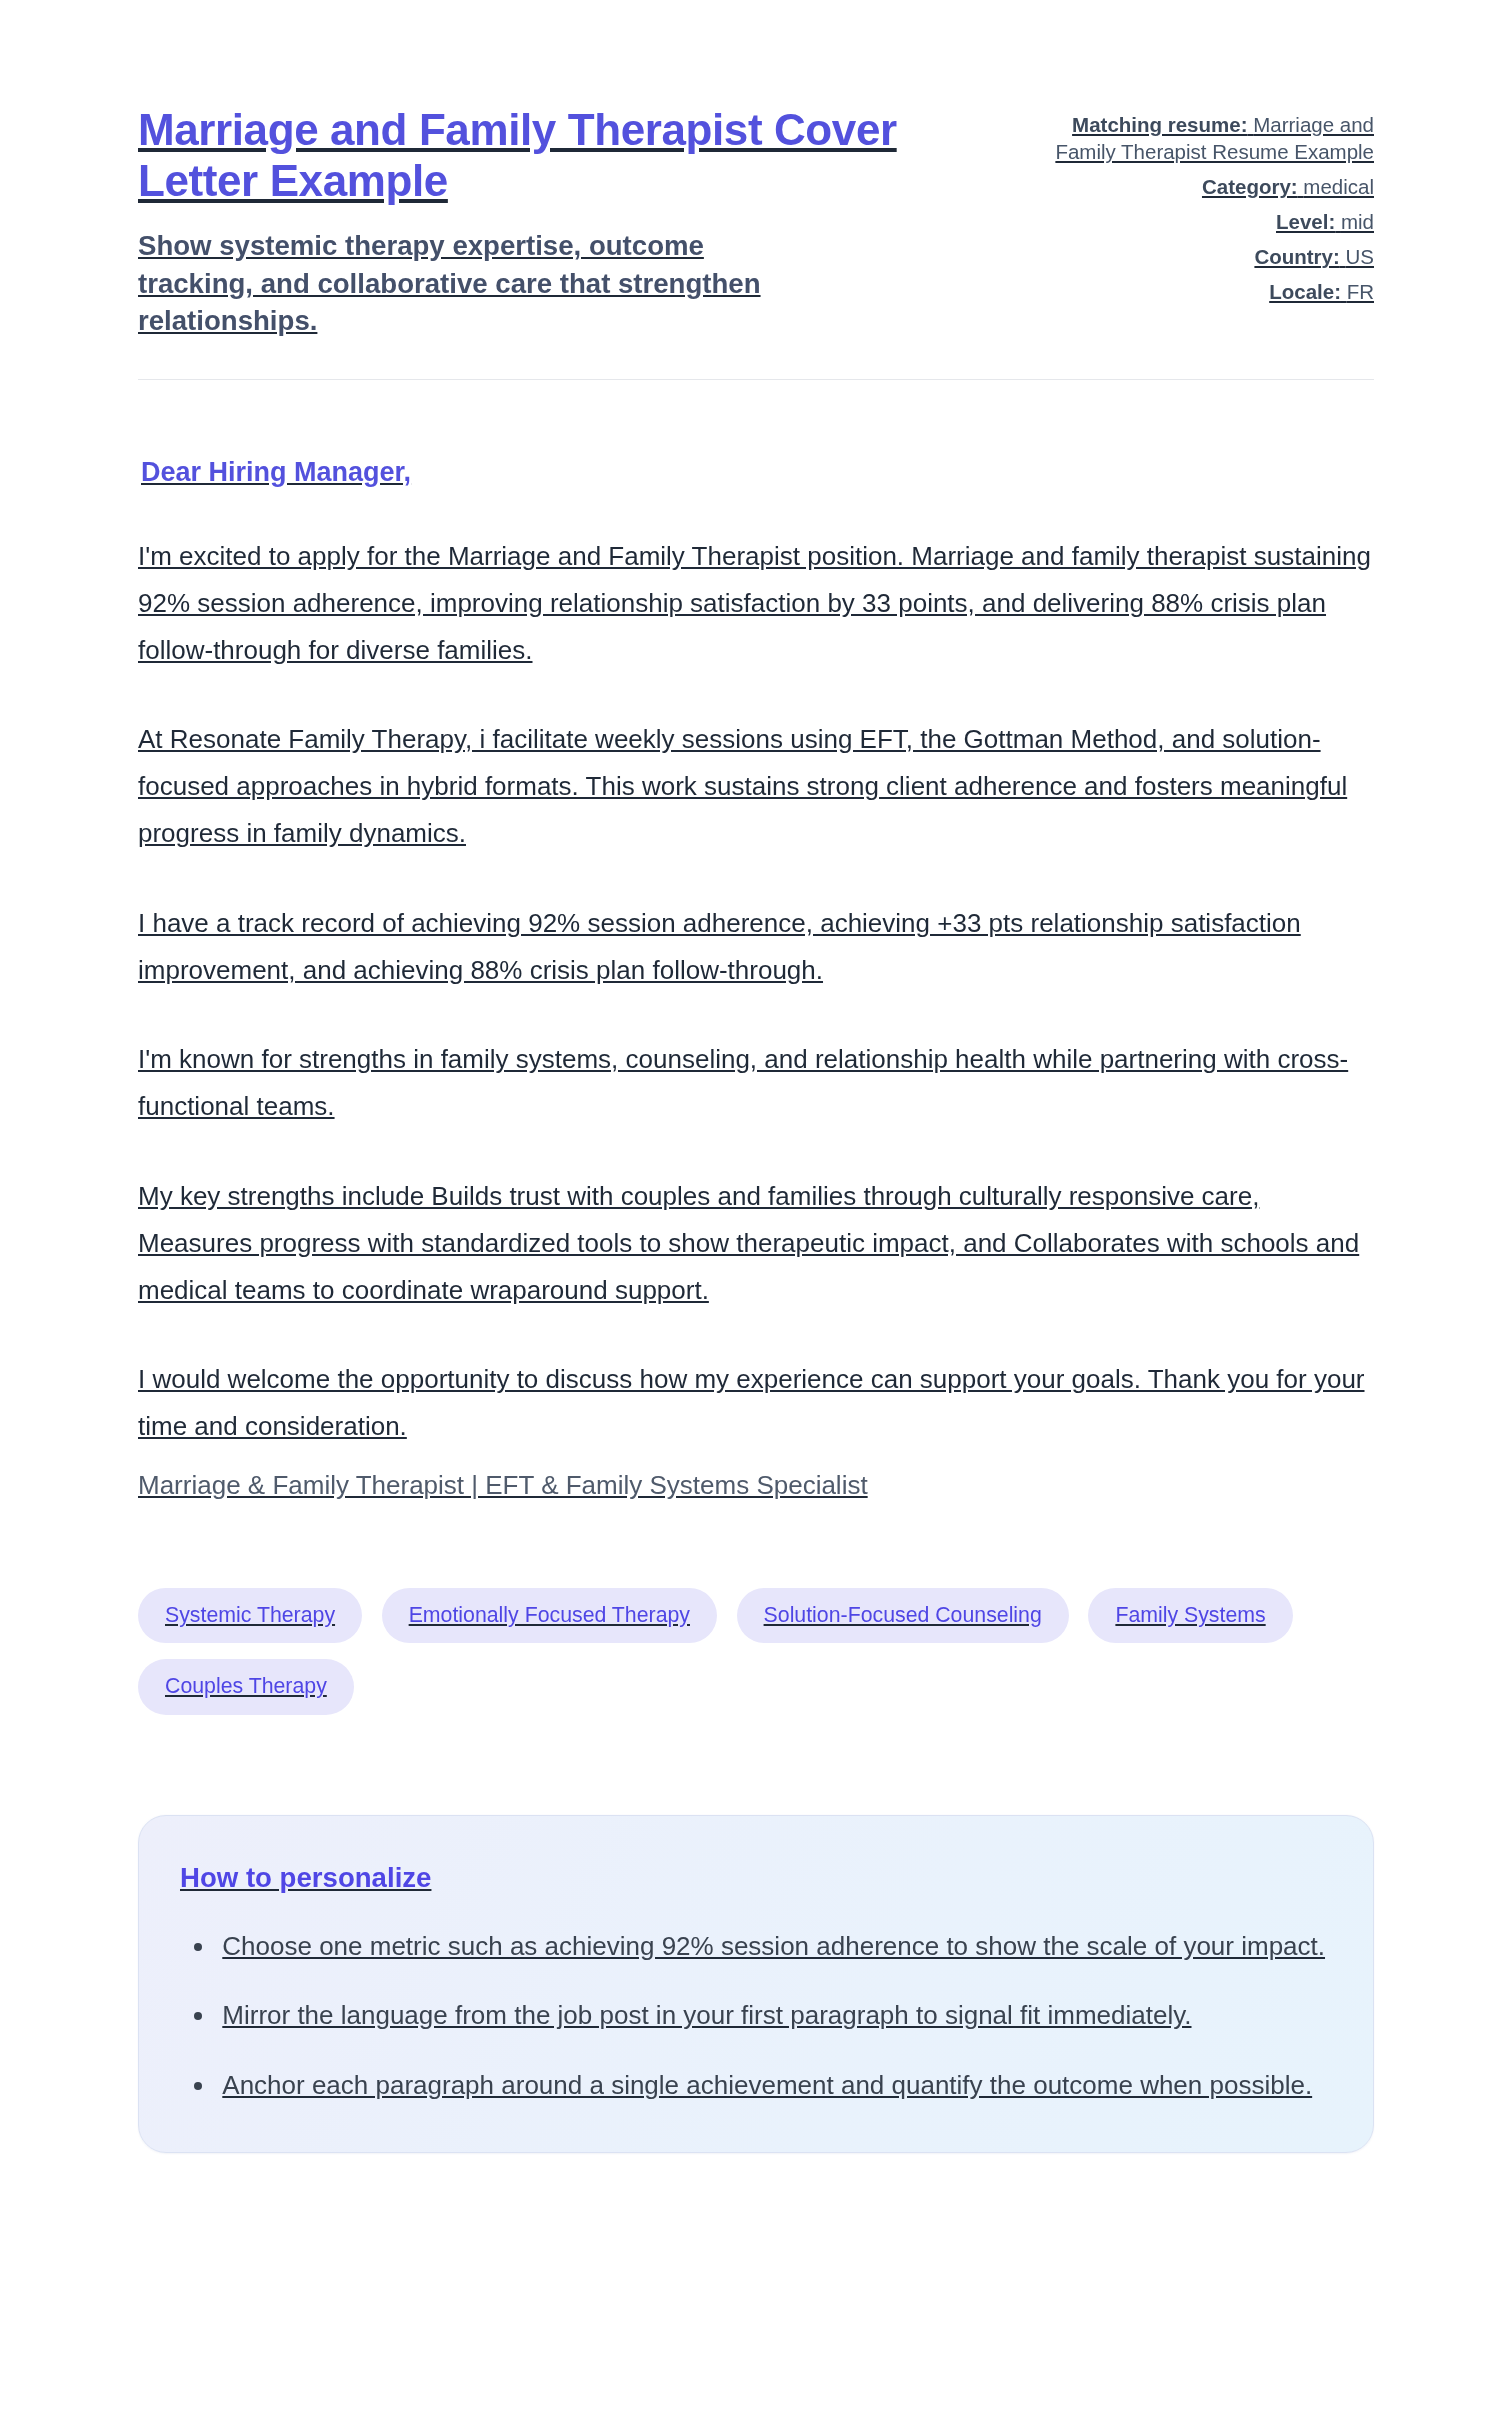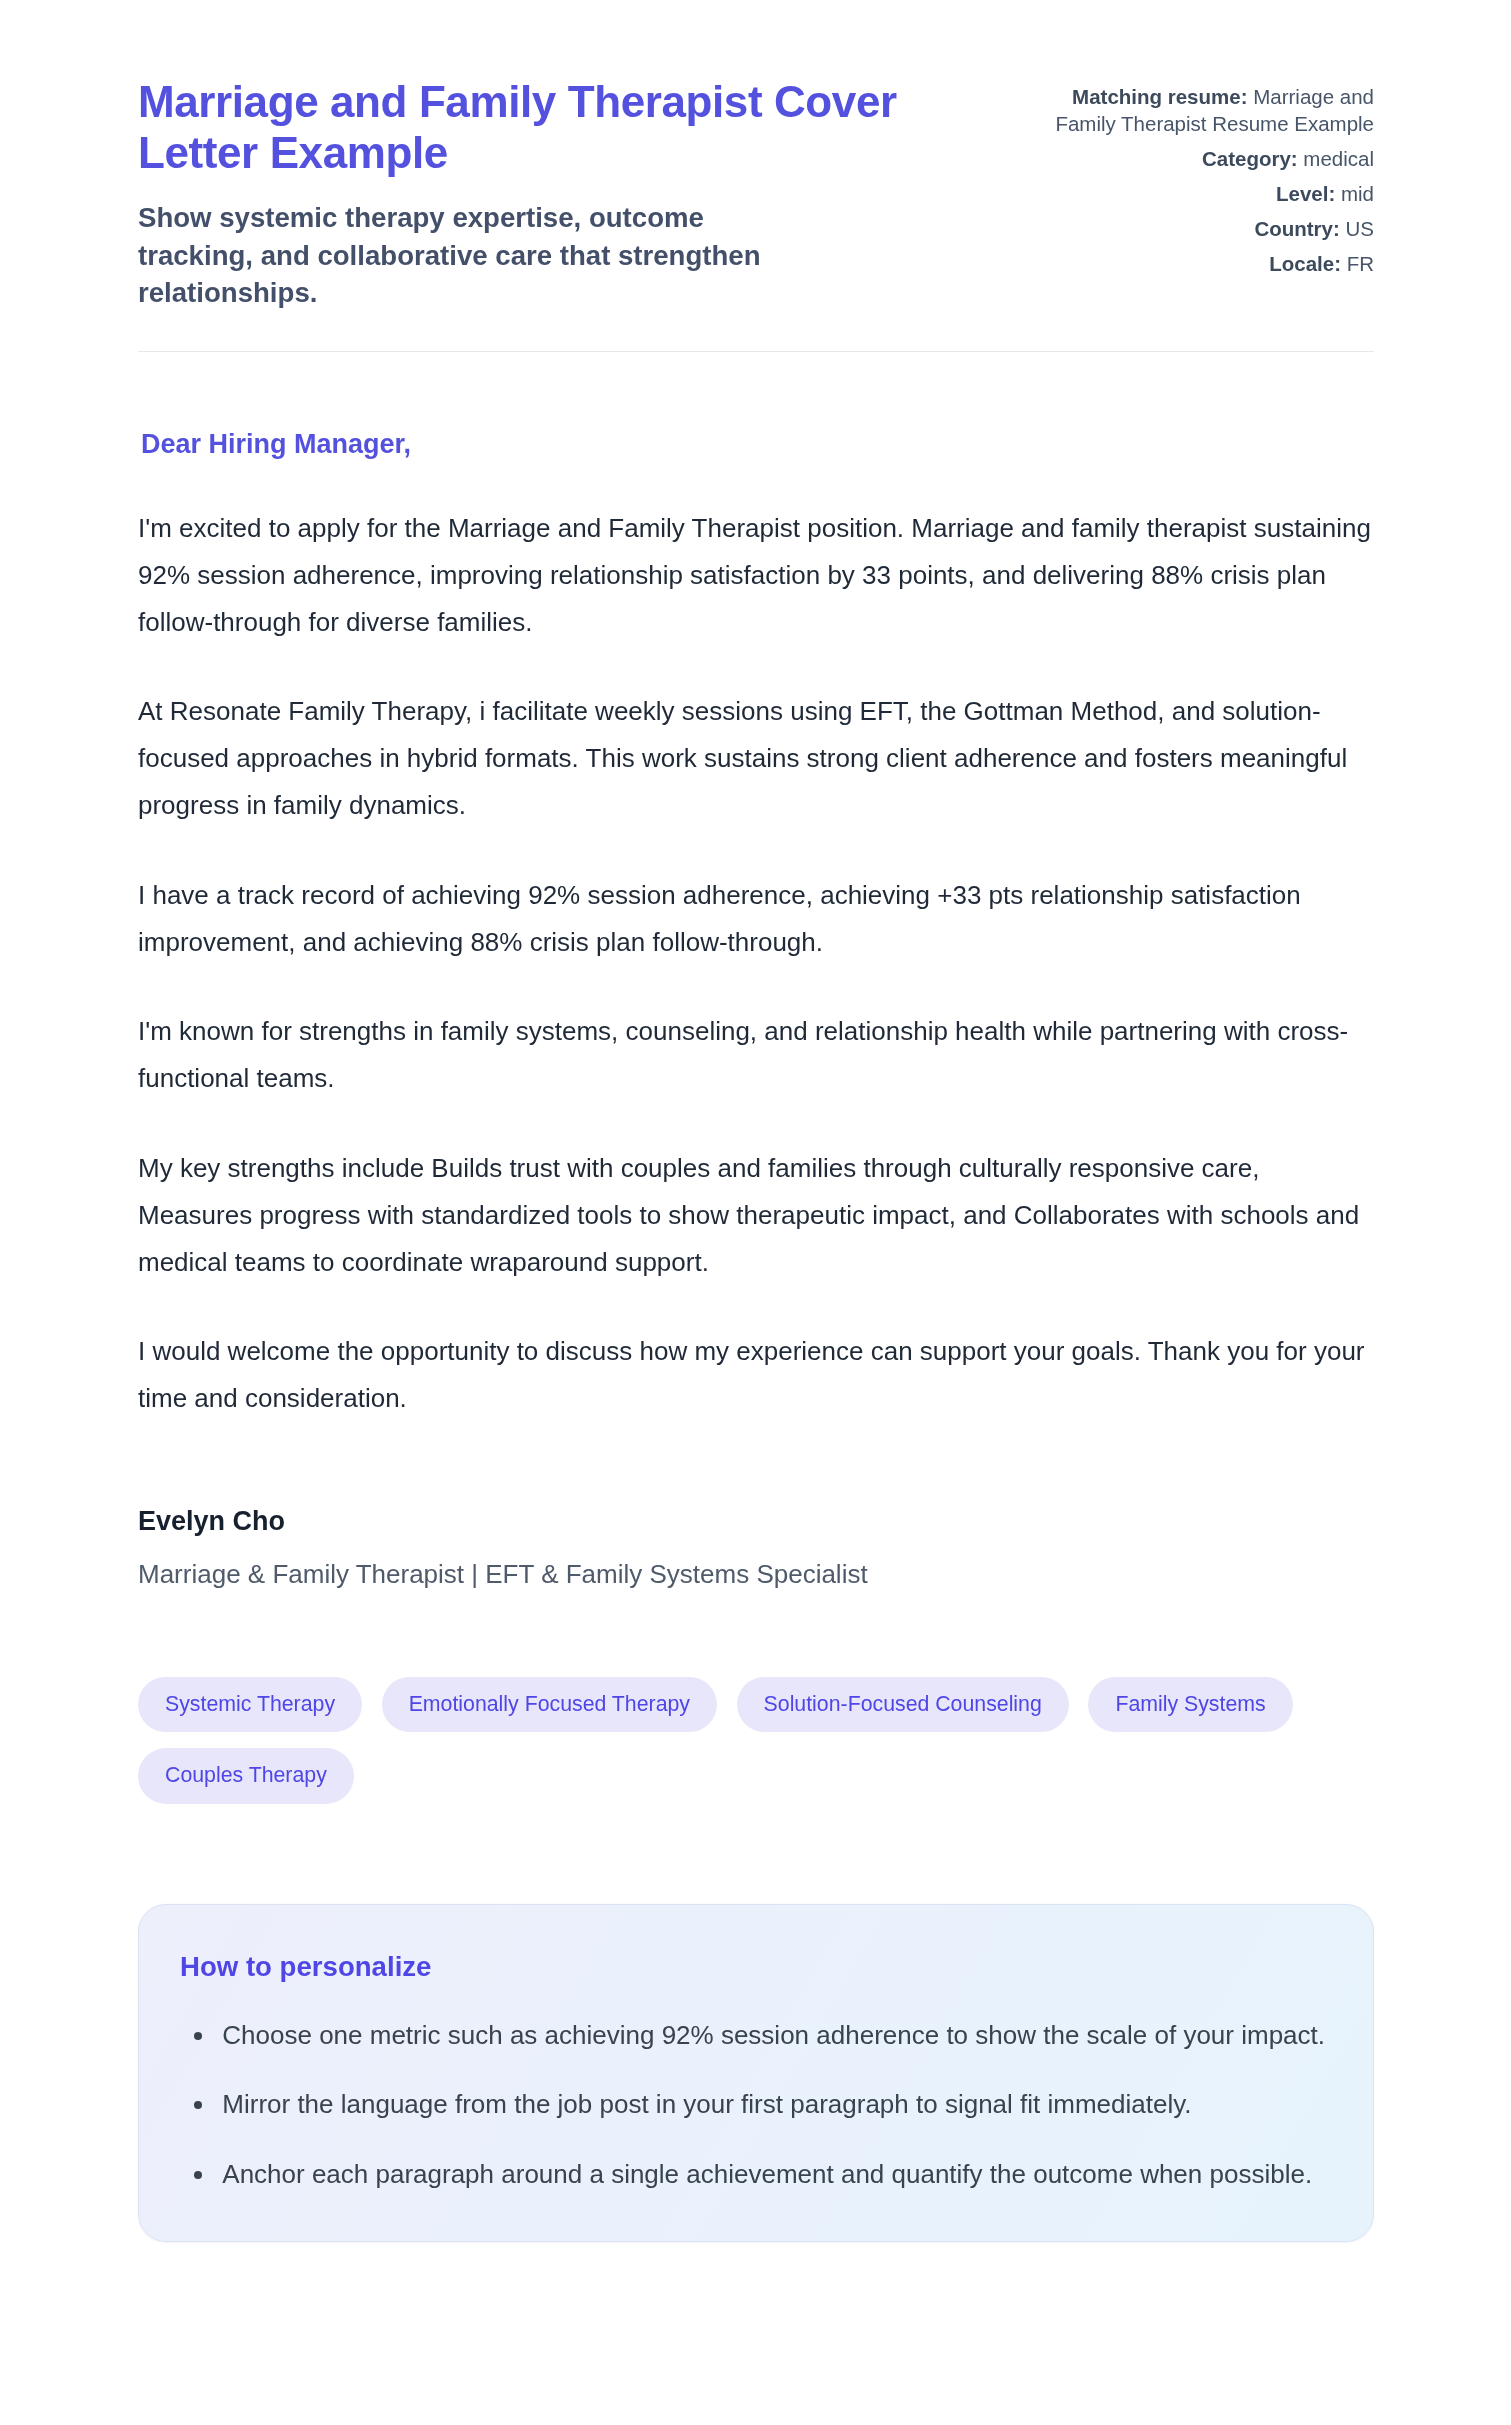--- a/index.html
+++ b/index.html
@@ -9,22 +9,23 @@
     background: #ffffff;
     font-family: "Liberation Sans", "DejaVu Sans", sans-serif;
   }
   body {
     width: 1512px;
     min-height: 2426px;
   }
   .page {
     width: 1236px;
     margin: 0 auto;
-    padding: 76px 0 53px;
+    padding: 104px 0 53px;
     color: var(--body-text, #1f2937);
+    text-decoration: underline;
   }
 
   
   .header {
     display: flex;
     justify-content: space-between;
     align-items: flex-start;
   }
   .header-left { max-width: 854px; }
   .page-title {
@@ -178,21 +179,20 @@
 
         <p class="para">I'm known for strengths in family systems, counseling, and relationship health while partnering with cross-functional teams.</p>
 
         <p class="para">My key strengths include Builds trust with couples and families through culturally responsive care, Measures progress with standardized tools to show therapeutic impact, and Collaborates with schools and medical teams to coordinate wraparound support.</p>
 
         <p class="para">I would welcome the opportunity to discuss how my experience can support your goals. Thank you for your time and consideration.</p>
       </div>
   </div>
 
   <div>
-    <p class="sig-name">Evelyn Cho</p>
     <p class="sig-role">Marriage &amp; Family Therapist | EFT &amp; Family Systems Specialist</p>
   </div>
 
   <div class="tags">
 
       <span class="tag-pill">Systemic Therapy</span>
 
       <span class="tag-pill">Emotionally Focused Therapy</span>
 
       <span class="tag-pill">Solution-Focused Counseling</span>

